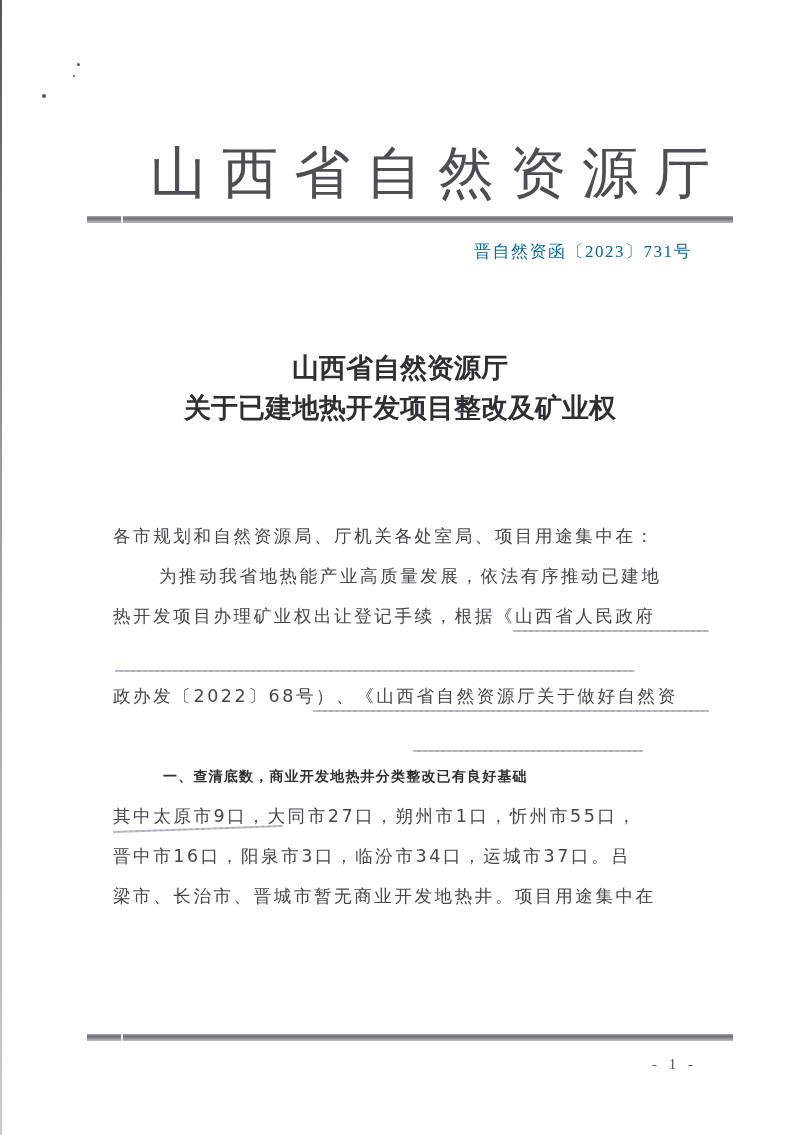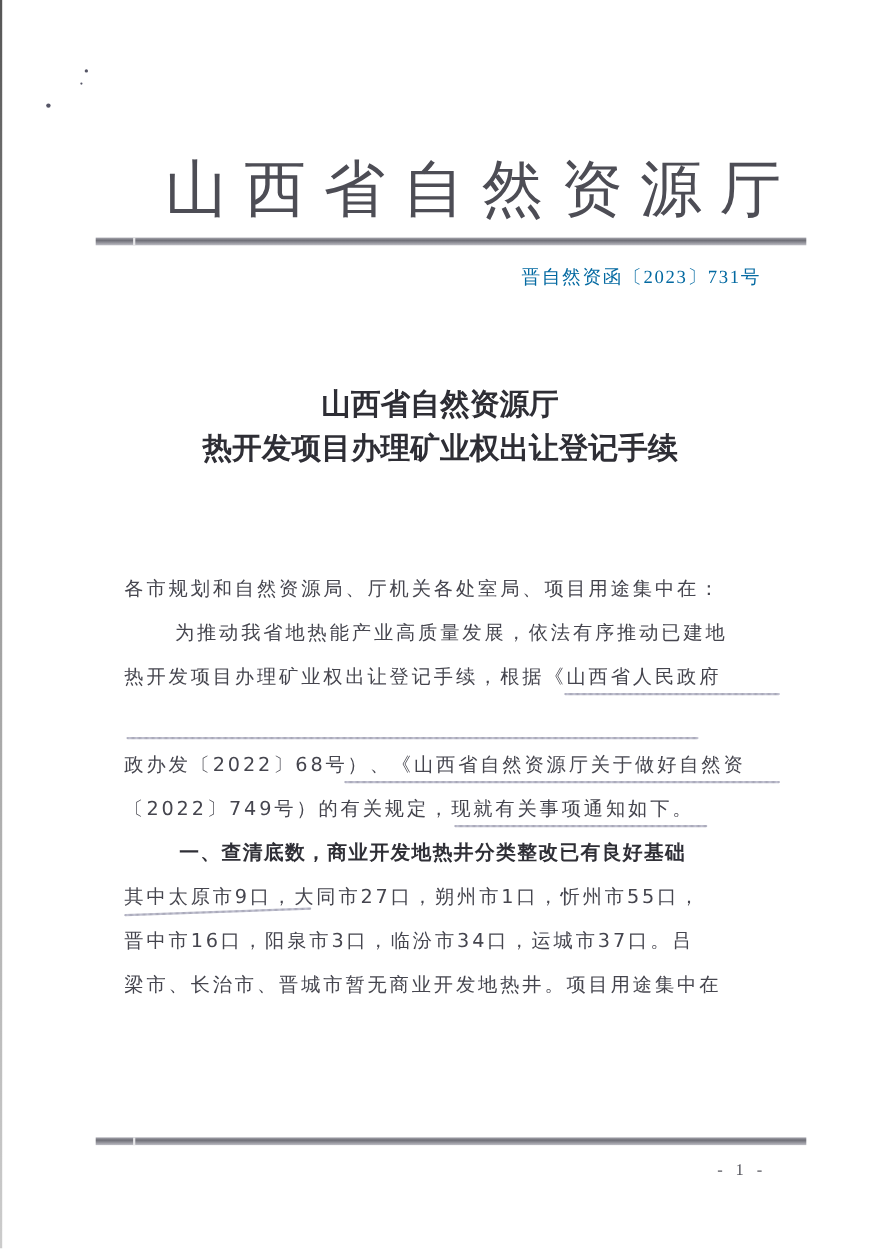--- a/index.html
+++ b/index.html
@@ -95,21 +95,21 @@
       white-space: nowrap;
       height: 40px;
       position: relative;
     }
     .indent { padding-left: 46px; }
     .heading {
       font-weight: bold;
       color: #2f2f36;
       letter-spacing: 1.2px;
       padding-left: 50px;
-      font-size: 18px;
+      font-size: 14px;
     }
     .squiggle {
       position: absolute;
       height: 2px;
       background: repeating-linear-gradient(90deg, #8a8aa0 0px, #b0b0c4 3px, #8a8aa0 6px);
       opacity: 0.75;
       border-radius: 1px;
     }
     .page-number {
       position: absolute;
@@ -133,39 +133,38 @@
 <div class="agency-header">山西省自然资源厅</div>
 
 <div class="rule rule-top">
     <div class="gap"></div>
   </div>
 
 <div class="doc-number">晋自然资函〔2023〕731号</div>
 
 <div class="title-block">
   <div>山西省自然资源厅</div>
-  <div>热开发项目办理矿业权出让登记手续</div>
+  <div>关于已建地热开发项目整改及矿业权</div>
 </div>
 
 <div class="body">
   <div class="line">各市规划和自然资源局、厅机关各处室局、项目用途集中在：</div>
   <div class="line indent">为推动我省地热能产业高质量发展，依法有序推动已建地</div>
   <div class="line">
     <span>热开发项目办理矿业权出让登记手续，根据《山西省人民政府</span>
     <div class="squiggle" style="left:400px;top:34px;width:196px;"></div>
   </div>
   <div class="line">
     <div class="squiggle" style="left:2px;top:34px;width:520px;"></div>
   </div>
   <div class="line">
     <span>政办发〔2022〕68号）、《山西省自然资源厅关于做好自然资</span>
     <div class="squiggle" style="left:200px;top:34px;width:396px;"></div>
   </div>
   <div class="line">
-    <span>〔2022〕749号）的有关规定，现就有关事项通知如下。</span>
     <div class="squiggle" style="left:300px;top:34px;width:230px;"></div>
   </div>
   <div class="line heading">一、查清底数，商业开发地热井分类整改已有良好基础</div>
   <div class="line">
     <span>其中太原市9口，大同市27口，朔州市1口，忻州市55口，</span>
     <div class="squiggle" style="left:0px;top:32px;width:170px;transform:rotate(-2deg);"></div>
   </div>
   <div class="line">晋中市16口，阳泉市3口，临汾市34口，运城市37口。吕</div>
   <div class="line">梁市、长治市、晋城市暂无商业开发地热井。项目用途集中在</div>
 </div>

